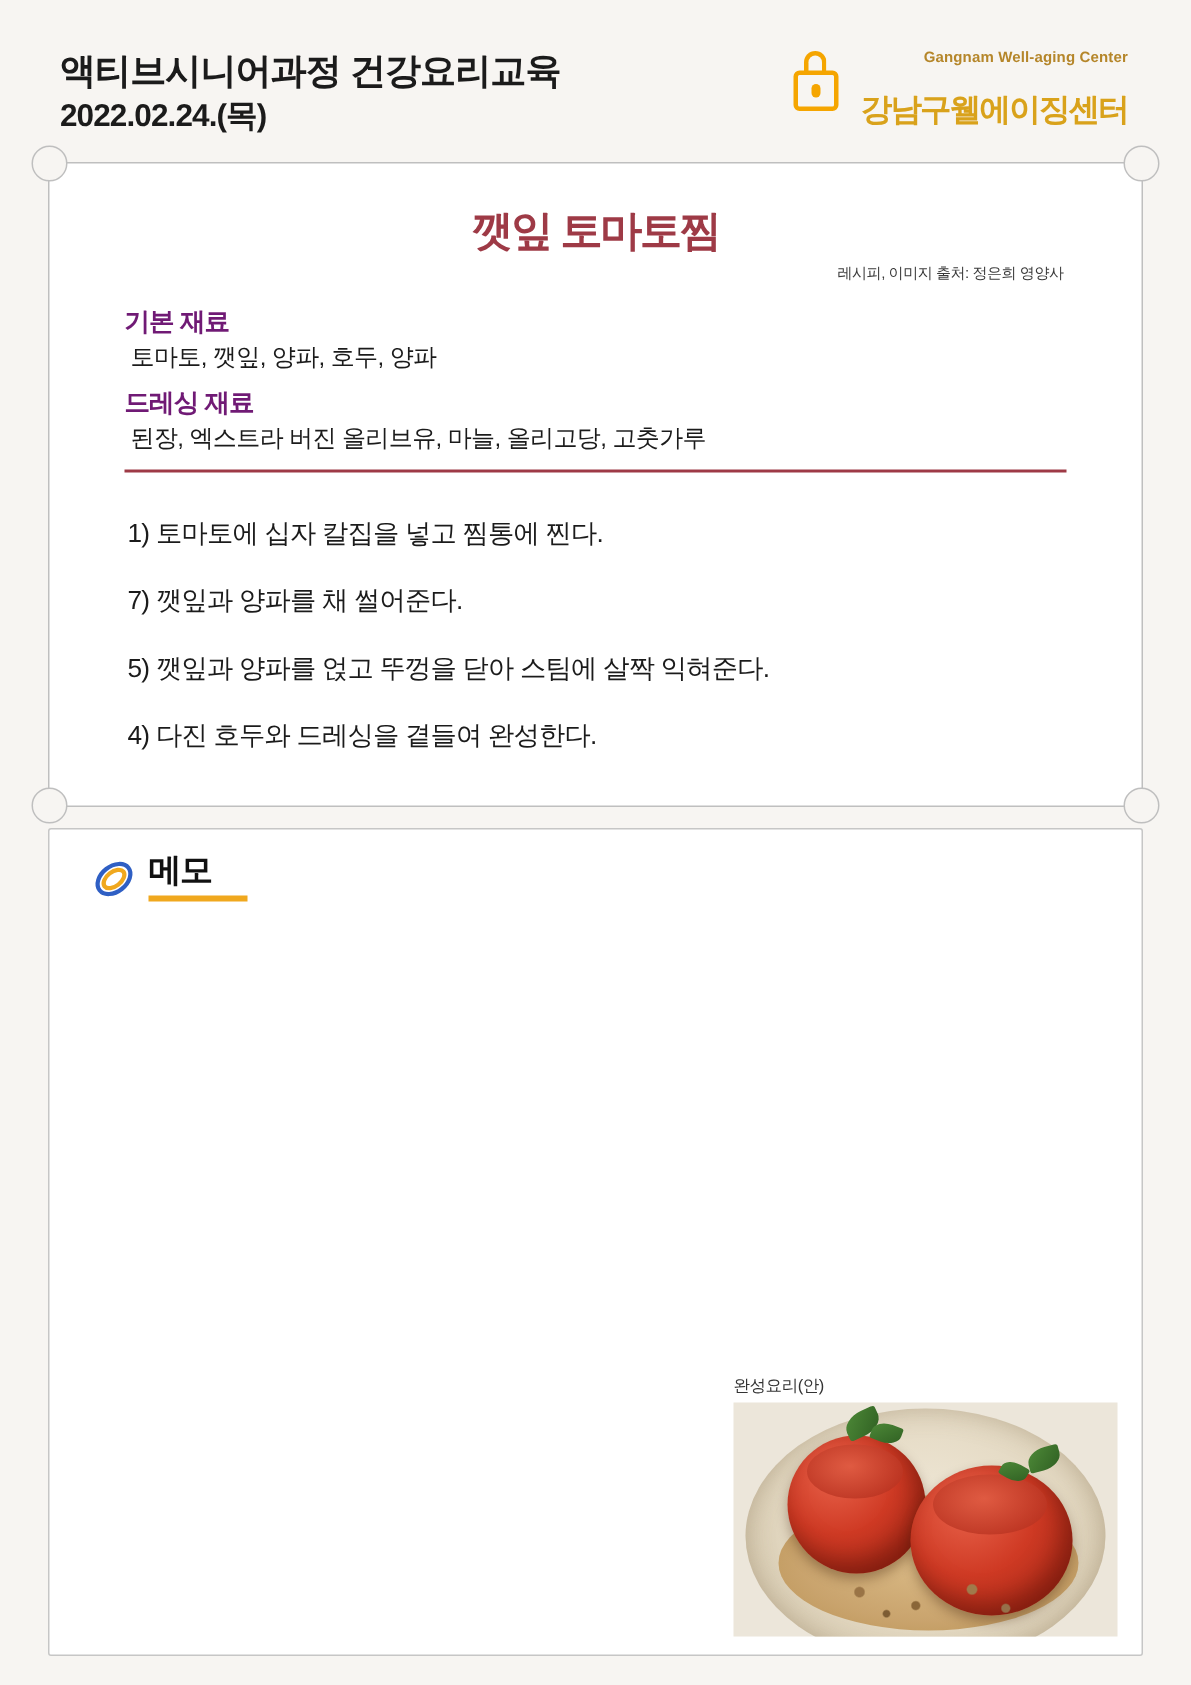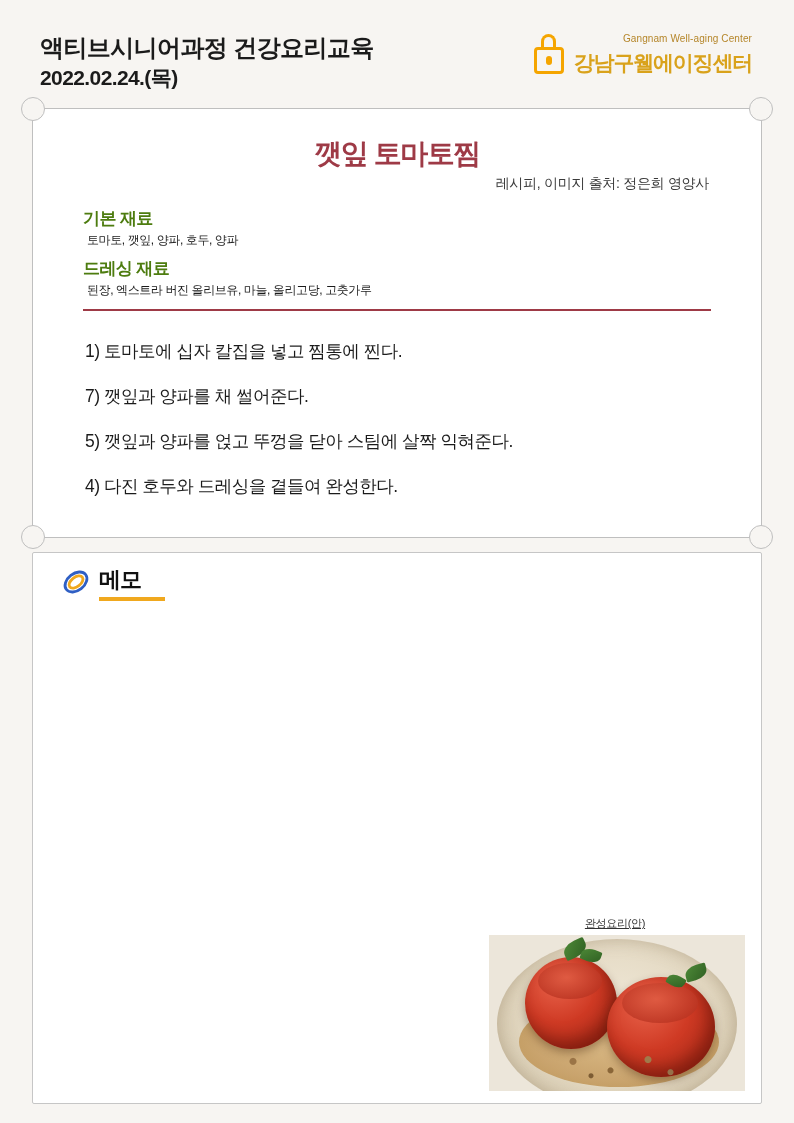--- a/index.html
+++ b/index.html
@@ -96,23 +96,23 @@
   }
   .logo-text {
     display: flex;
     flex-direction: column;
     align-items: flex-end;
     line-height: 1;
   }
   .logo-en {
     font-size: 10px;
     color: #b5862a;
-    font-weight: 400;
+    font-weight: 700;
     letter-spacing: 0.1px;
-    margin-bottom: 8px;
+    margin-bottom: 19px;
     padding-left: 47px;
   }
   .logo-kr {
     font-size: 21px;
     font-weight: 700;
     color: #d9a21b;
     letter-spacing: -1.2px;
     font-family: "Liberation Sans", sans-serif;
   }
 
@@ -145,37 +145,37 @@
   .dish-title {
     text-align: center;
     font-size: 28px;
     font-weight: 800;
     color: #9e3a46;
     letter-spacing: -1.5px;
     margin: 8px 0 2px 0;
   }
   .source {
     text-align: right;
-    font-size: 14px;
+    font-size: 10px;
     color: #3a3a3a;
     letter-spacing: -0.3px;
     padding-right: 18px;
     margin-bottom: 14px;
   }
 
   .ing-block { padding: 0 16px; }
   .ing-heading {
     font-size: 17px;
     font-weight: 700;
-    color: #4d7c0f;
+    color: #701a75;
     letter-spacing: -0.6px;
     margin-bottom: 2px;
   }
   .ing-list {
-    font-size: 12px;
+    font-size: 16px;
     color: #1b1b1b;
     letter-spacing: -0.4px;
     margin: 0 0 8px 4px;
   }
   .ing-list.last { margin-bottom: 4px; }
 
   .divider {
     height: 2px;
     background: #9e3a46;
     margin: 10px 16px 14px 16px;
@@ -196,21 +196,21 @@
     background: #ffffff;
     border: 1px solid #c6c6c6;
     border-radius: 2px;
     height: 552px;
     box-sizing: border-box;
     padding: 14px 18px;
     overflow: hidden;
   }
   .memo-head {
     display: flex;
-    align-items: flex-start;
+    align-items: flex-end;
     gap: 8px;
     padding-left: 10px;
   }
   .clip-icon {
     width: 30px;
     height: 30px;
     flex: none;
   }
   .memo-label-wrap { position: relative; }
   .memo-label {
@@ -230,25 +230,24 @@
   
   .photo-wrap {
     position: absolute;
     right: 16px;
     bottom: 12px;
     width: 256px;
   }
   .photo-caption {
     font-size: 11px;
     color: #333;
-    text-align: center;
+    text-align: left;
     margin-bottom: 4px;
     letter-spacing: -0.3px;
     padding-right: 4px;
-    text-decoration: underline;
   }
   .photo {
     position: relative;
     width: 256px;
     height: 156px;
     overflow: hidden;
     background: #ece6da;
   }
   .plate {
     position: absolute;

